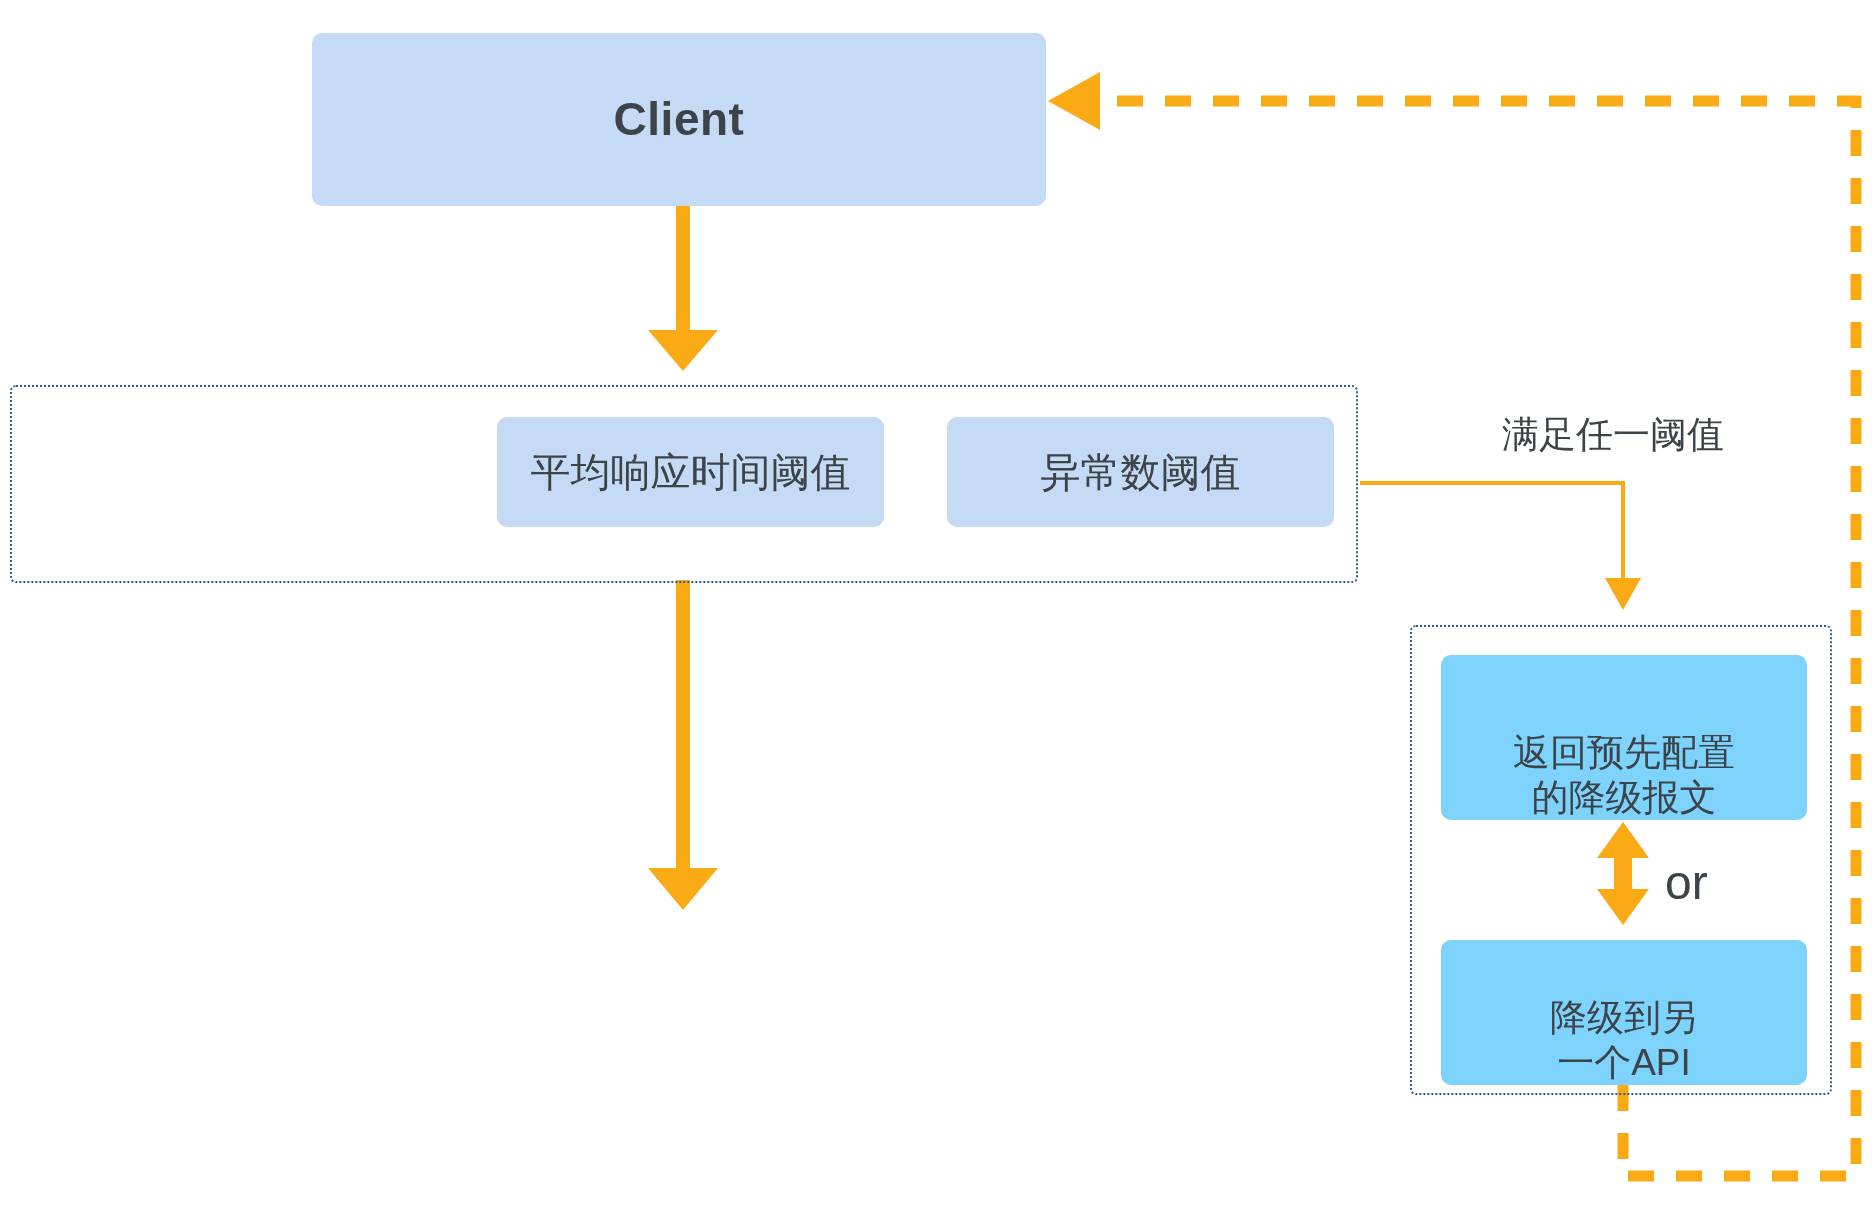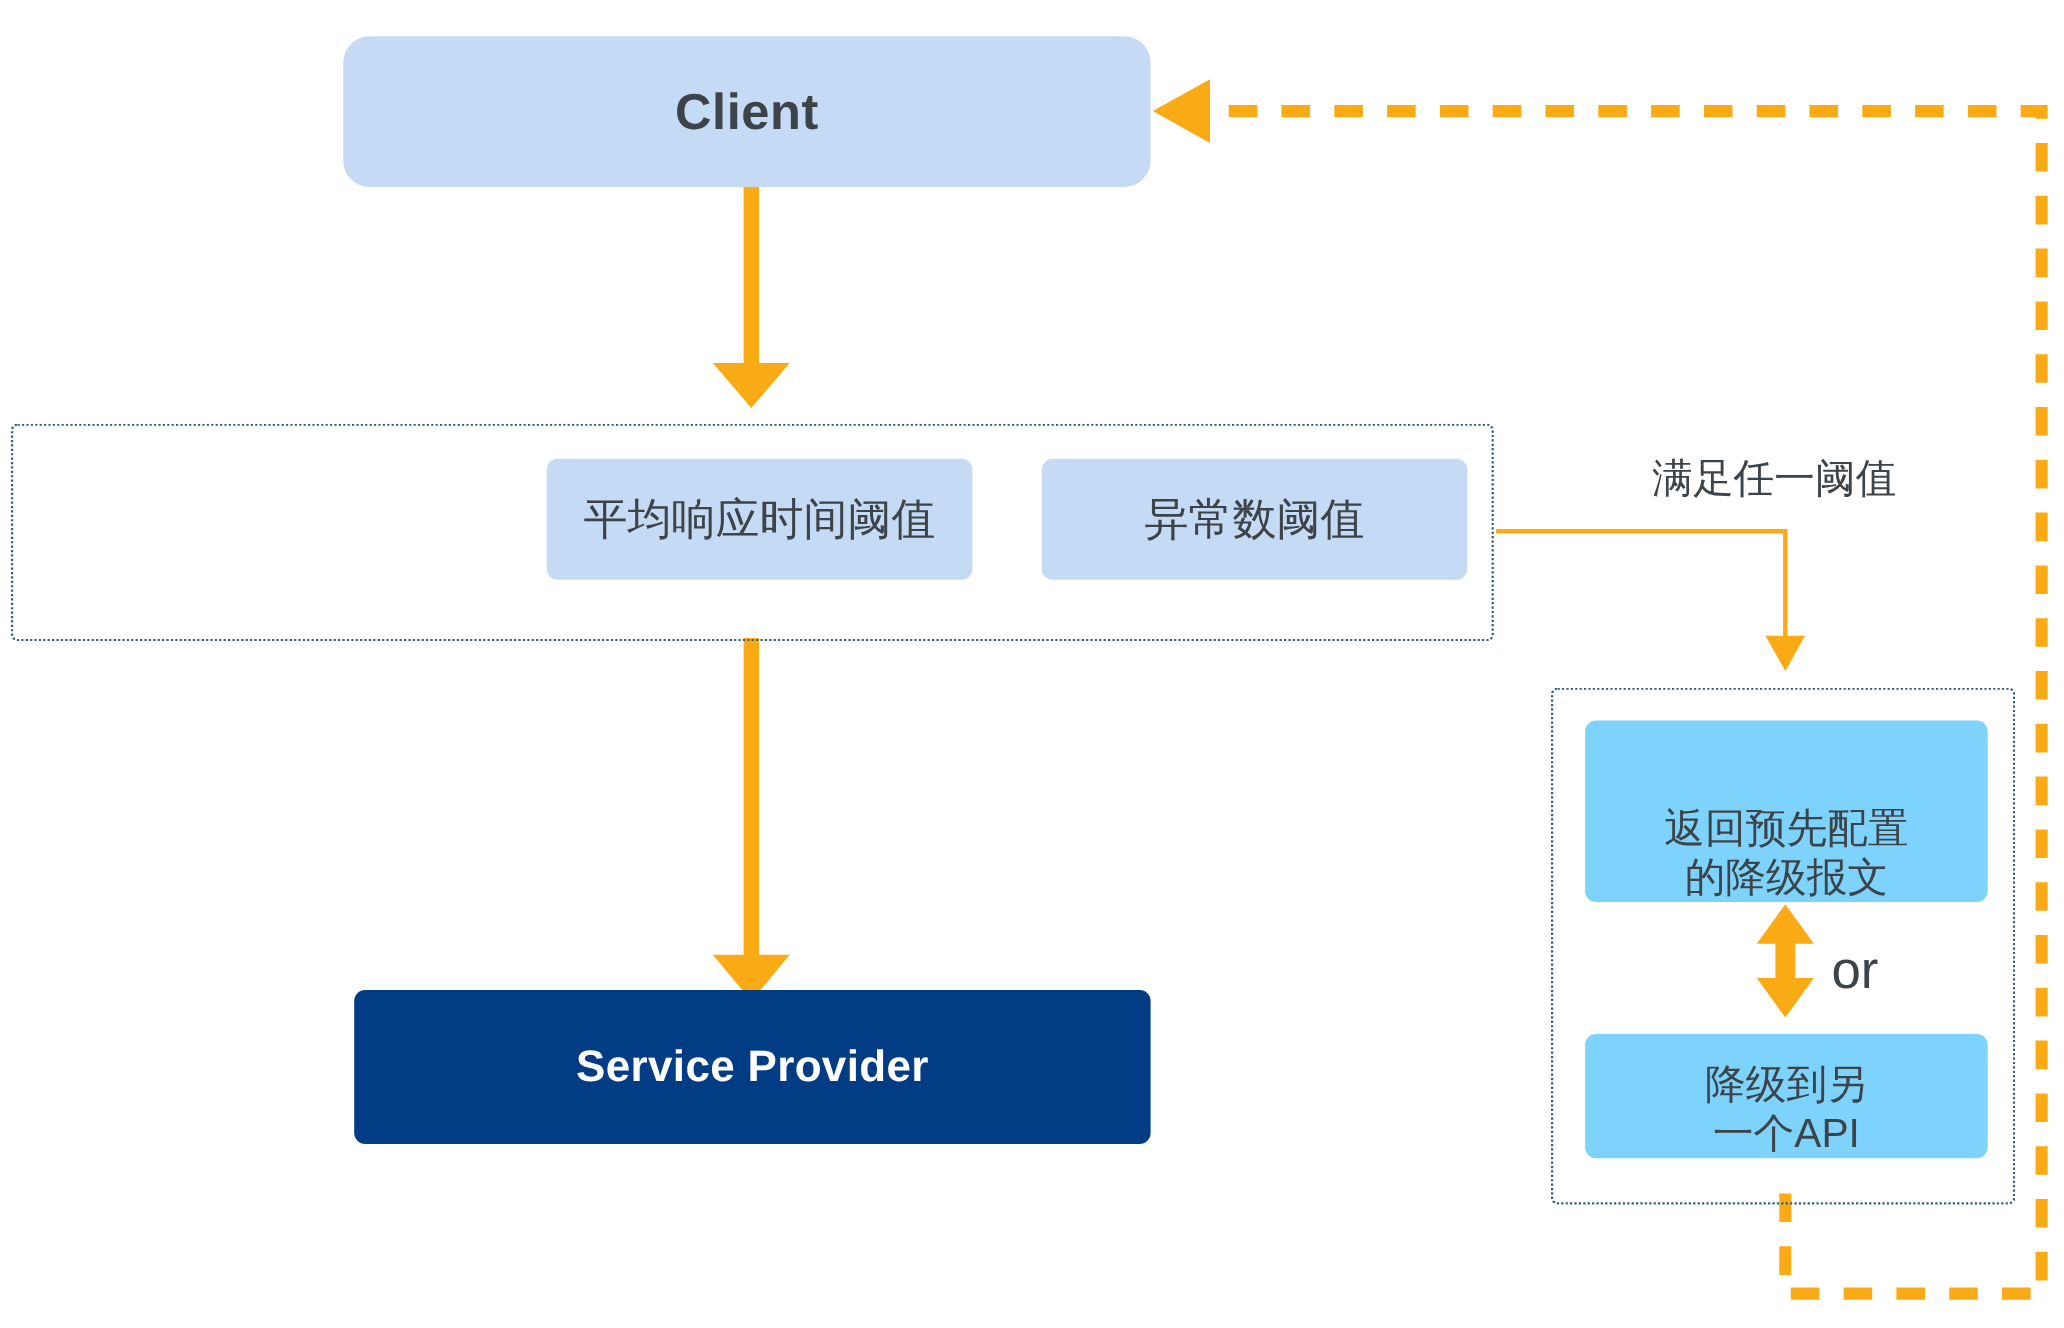--- a/index.html
+++ b/index.html
@@ -33,27 +33,26 @@
     align-items: center;
     justify-content: center;
     text-align: center;
     border-radius: 10px;
     line-height: 1.22;
   }
   .node-client {
     left: 312px;
     top: 33px;
     width: 734px;
-    height: 137px;
+    height: 173px;
     background: #c5dbf5;
     color: #3d4449;
     font-size: 46px;
     font-weight: bold;
     letter-spacing: 0.5px;
-    border-radius: 24px;
   }
   .node-provider {
     left: 322px;
     top: 900px;
     width: 724px;
     height: 140px;
     background: #023c85;
     color: #ffffff;
     font-size: 40px;
     font-weight: bold;
@@ -92,21 +91,21 @@
   .node-fallback {
     left: 1441px;
     width: 366px;
     background: #7dd3fc;
     color: #3d4449;
     font-size: 37px;
     font-weight: 500;
     align-items: flex-end;
   }
   .node-fallback-0 { top: 655px; height: 165px; }
-  .node-fallback-1 { top: 940px; height: 113px; }
+  .node-fallback-1 { top: 940px; height: 145px; }
   .edge-label {
     position: absolute;
     color: #3d4449;
     font-size: 37px;
     white-space: nowrap;
   }
   .label-pass {
     left: 1502px;
     top: 410px;
   }
@@ -154,21 +153,20 @@
     </g>
   </svg>
 
   <div class="node node-client">Client</div>
 
   <div class="group-box group-thresholds"></div>
 
   <div class="node node-threshold node-threshold-1">平均响应时间阈值</div>
   <div class="node node-threshold node-threshold-2">异常数阈值</div>
 
-  <div class="node node-provider">Service Provider</div>
 
   <div class="group-box group-fallback"></div>
 
   <div class="node node-fallback node-fallback-0">
     <span>
       <span>返回预先配置</span><br>
       <span>的降级报文</span>
     </span>
   </div>
 

